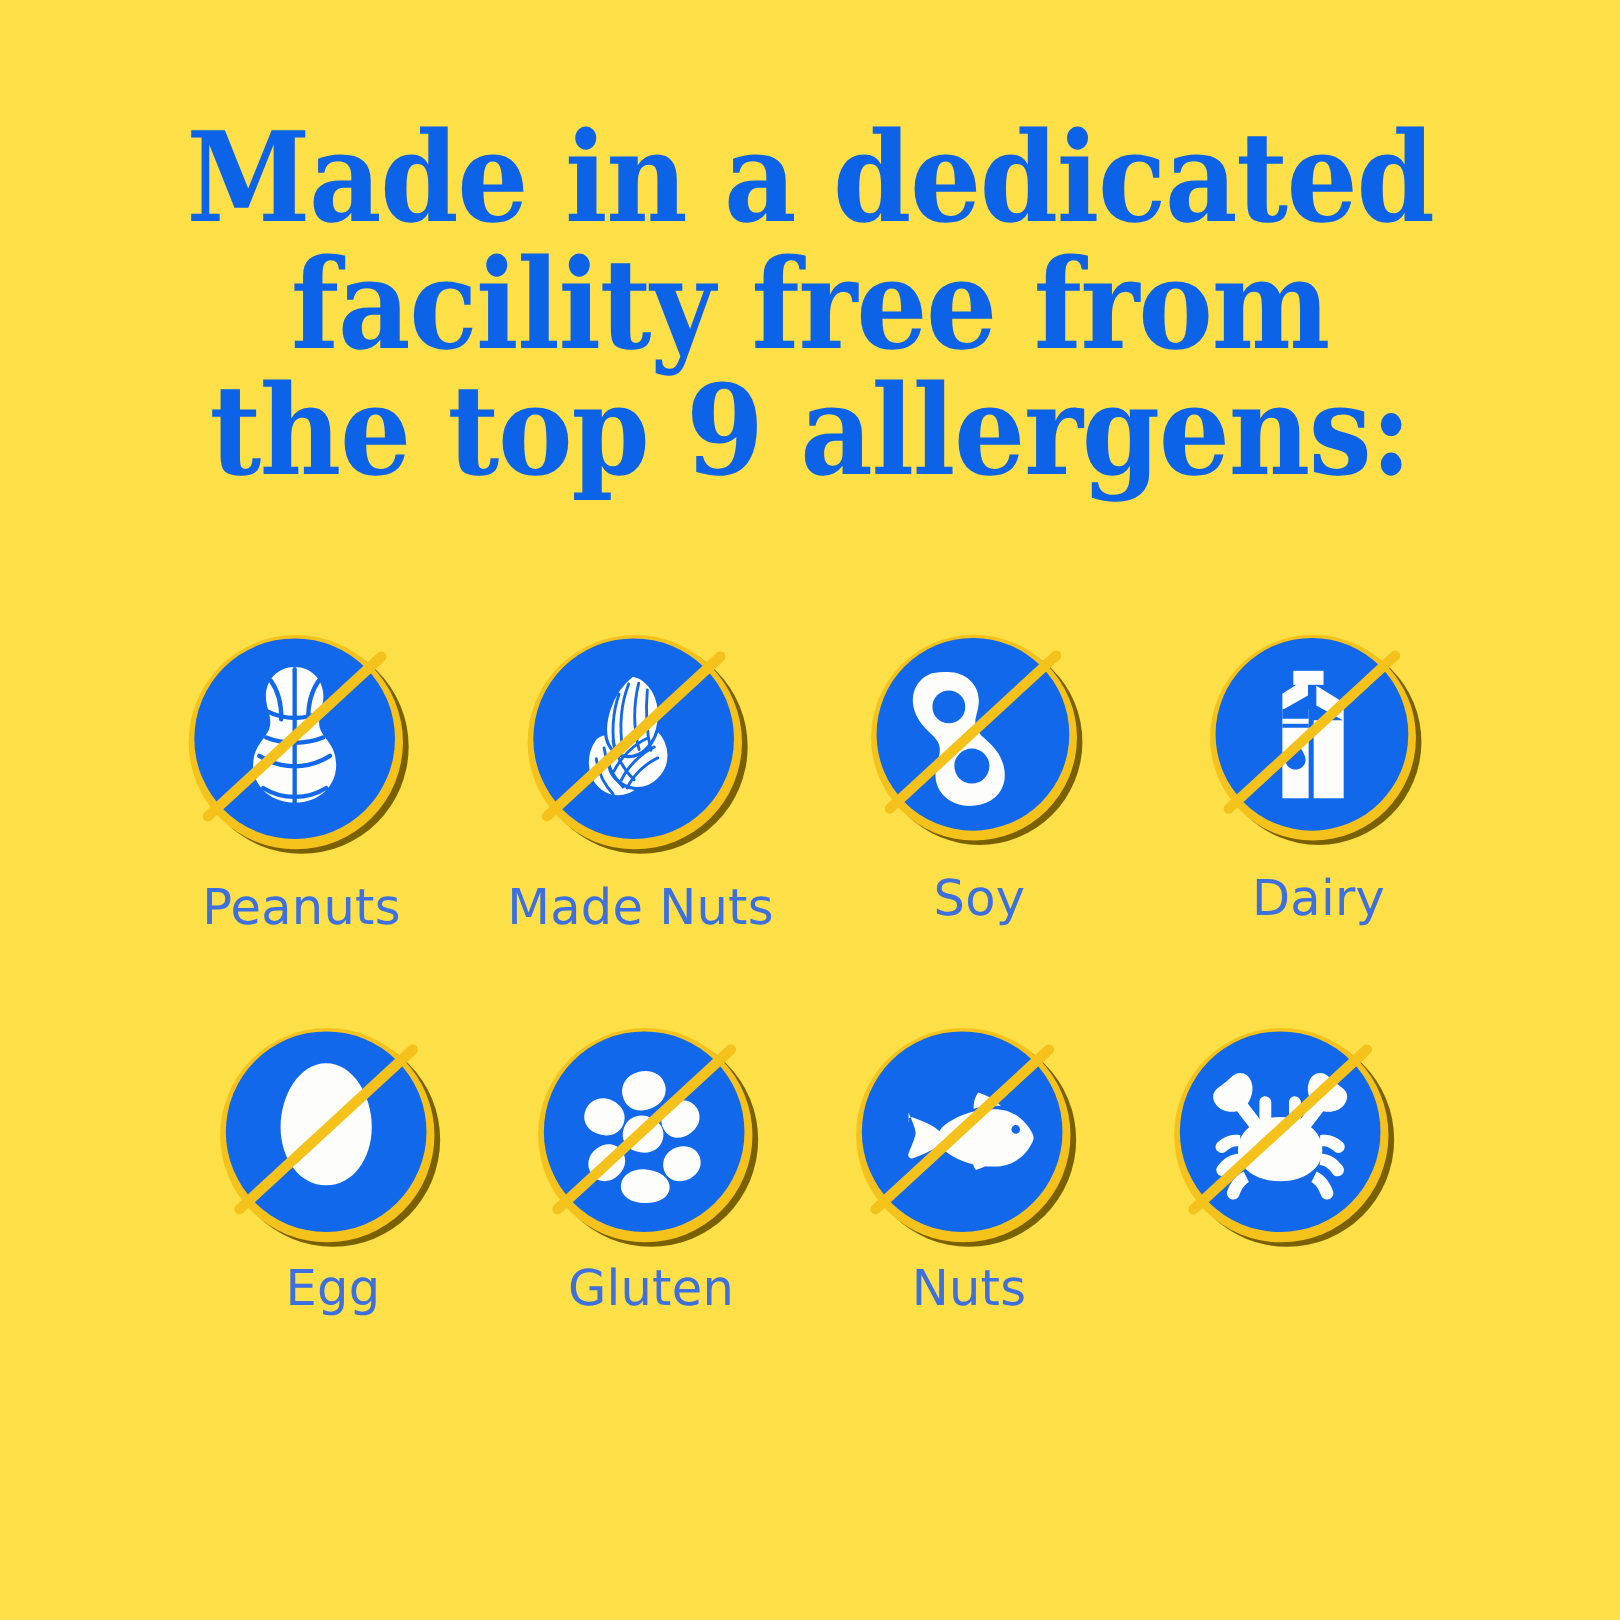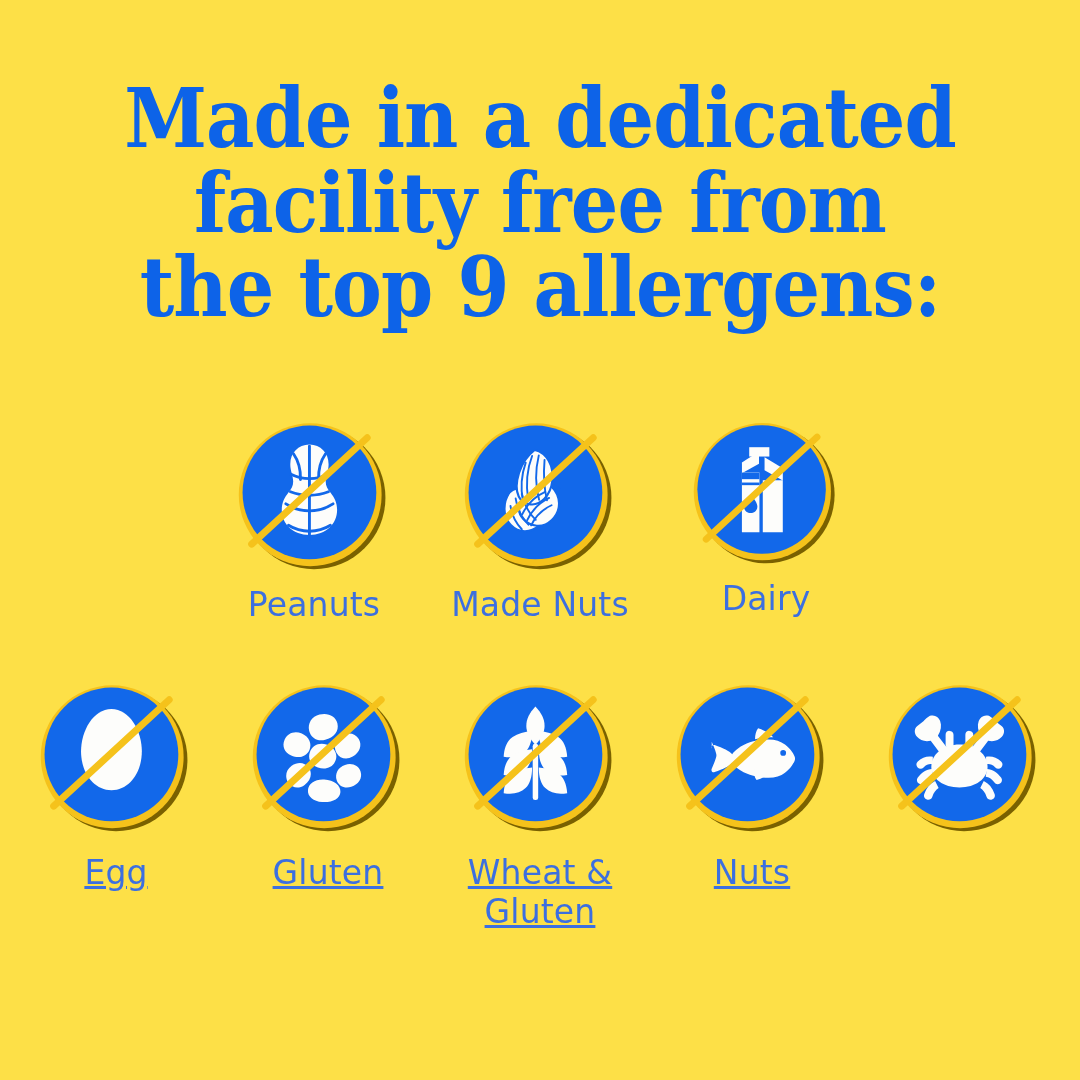--- a/index.html
+++ b/index.html
@@ -80,21 +80,21 @@
     margin-top: 16px;
     text-align: center;
     color: #3C6FE0;
     font-family: "DejaVu Sans", "Liberation Sans", sans-serif;
     font-size: 33px;
     font-weight: 400;
     line-height: 1.16;
     letter-spacing: 0.005em;
     white-space: pre-line;
   }
-  #row-2 .label { margin-top: 22px; text-decoration: underline; }
+  #row-2 .label { margin-top: 8px; }
 </style>
 </head>
 <body>
 
 <div id="page">
 
   <div id="headline">
     <span class="hl-line">Made in a dedicated</span>
     <span class="hl-line">facility free from</span>
     <span class="hl-line">the top 9 allergens:</span>
@@ -148,20 +148,36 @@
             <path d="M34 53c1 6.4 4.2 12.8 8.4 17.2"></path>
             <path d="M30.6 57.8c.8 5.8 3.6 11.4 7.4 15.4"></path>
             <path d="M38 50c1.4 6.4 4.8 12.8 9.2 17"></path>
           </g>
           <line x1="9" y1="83" x2="85" y2="13" stroke="#F5C21B" stroke-width="4.6" stroke-linecap="round"></line>
         </svg>
       </div>
       <div class="label">Made Nuts</div>
     </div>
 
+    <div class="cell">
+      <div class="badge sm">
+        <svg viewBox="0 0 100 100">
+          <ellipse cx="50" cy="52.5" rx="47" ry="47" fill="#7A6100"></ellipse>
+          <circle cx="47.5" cy="50.5" r="47" fill="#F5C21B"></circle>
+          <circle cx="47" cy="49" r="44" fill="#1268EA"></circle>
+          <g fill="#FDFDFB">
+            <path d="M35.5 20.5c8.1 0 14.2 5.6 14.2 13.1 0 4.1-1.6 7-1.6 9.9 0 3.5 2.2 5.6 4.9 8 3.6 3.2 6.5 6.7 7.8 11.2 1 3.4 1 6.6 0 9.6-2 6-8 9.4-15.3 9.4-8.9 0-15.6-6-15.6-14.1 0-4.7 2-7.9 2-11.5 0-3.3-2-5.4-4.7-7.9-3.7-3.4-6.3-7-7.3-11.5-1.5-6.8 1.8-13.3 8.3-15.6 2.3-.4 4.5-.6 7.3-.6z"></path>
+          </g>
+          <circle cx="36" cy="36.5" r="7.5" fill="#1268EA"></circle>
+          <circle cx="46.5" cy="63.5" r="8" fill="#1268EA"></circle>
+          <line x1="9" y1="83" x2="85" y2="13" stroke="#F5C21B" stroke-width="4.6" stroke-linecap="round"></line>
+        </svg>
+      </div>
+      <div class="label">Soy</div>
+    </div>
 
     <div class="cell">
       <div class="badge sm">
         <svg viewBox="0 0 100 100">
           <ellipse cx="50" cy="52.5" rx="47" ry="47" fill="#7A6100"></ellipse>
           <circle cx="47.5" cy="50.5" r="47" fill="#F5C21B"></circle>
           <circle cx="47" cy="49" r="44" fill="#1268EA"></circle>
           <g fill="#FDFDFB">
             <path d="M38.5 20h13.8v6.4H38.5z"></path>
             <path d="M33.5 30.5 45.2 23v8.3l-11.7 6.6z"></path>
@@ -209,42 +225,20 @@
             <path d="M63.5 55.5c5 0 8.4 3.2 8.4 7.3 0 4.6-3.9 7.7-8.9 7.7-4.5 0-7.8-2.9-7.8-7.1 0-4.5 3.5-7.9 8.3-7.9z" transform="rotate(-18 63.5 63)"></path>
             <path d="M30.5 55c5 0 8.4 3.2 8.4 7.4 0 4.7-3.9 7.8-8.9 7.8-4.5 0-7.8-3-7.8-7.2 0-4.6 3.5-8 8.3-8z" transform="rotate(-36 30.5 62.5)"></path>
             <path d="M47 65.5c6.5 0 11.2 3.2 11.2 7.4 0 4.5-4.9 7.4-11.5 7.4-5.8 0-9.9-2.9-9.9-7.1 0-4.4 4.4-7.7 10.2-7.7" transform="rotate(4 47 73)"></path>
           </g>
           <line x1="9" y1="83" x2="85" y2="13" stroke="#F5C21B" stroke-width="4.6" stroke-linecap="round"></line>
         </svg>
       </div>
       <div class="label">Gluten</div>
     </div>
 
-    <div class="cell">
-      <div class="badge">
-        <svg viewBox="0 0 100 100">
-          <ellipse cx="50" cy="52.5" rx="47" ry="47" fill="#7A6100"></ellipse>
-          <circle cx="47.5" cy="50.5" r="47" fill="#F5C21B"></circle>
-          <circle cx="47" cy="49" r="44" fill="#1268EA"></circle>
-          <g fill="#FDFDFB">
-            <rect x="45.2" y="42" width="3.6" height="37" rx="1.6"></rect>
-            <path d="M47 17.5c4 4.2 6 8.4 6 12.6s-2 8.4-6 12.6c-4-4.2-6-8.4-6-12.6s2-8.4 6-12.6z"></path>
-            <path d="M44.8 33.5c0 6.3-1.4 10.8-4.3 13.6-3.4 3.3-8.2 4.4-14.4 3.4.4-6.3 2.4-10.6 5.9-13 3.4-2.3 7.7-3.6 12.8-4z"></path>
-            <path d="M49.2 33.5c0 6.3 1.4 10.8 4.3 13.6 3.4 3.3 8.2 4.4 14.4 3.4-.4-6.3-2.4-10.6-5.9-13-3.4-2.3-7.7-3.6-12.8-4z"></path>
-            <path d="M44.8 45.5c0 6.3-1.4 10.8-4.3 13.6-3.4 3.3-8.2 4.4-14.4 3.4.4-6.3 2.4-10.6 5.9-13 3.4-2.3 7.7-3.6 12.8-4z"></path>
-            <path d="M49.2 45.5c0 6.3 1.4 10.8 4.3 13.6 3.4 3.3 8.2 4.4 14.4 3.4-.4-6.3-2.4-10.6-5.9-13-3.4-2.3-7.7-3.6-12.8-4z"></path>
-            <path d="M44.8 57.5c0 6.3-1.4 10.8-4.3 13.6-3.4 3.3-8.2 4.4-14.4 3.4.4-6.3 2.4-10.6 5.9-13 3.4-2.3 7.7-3.6 12.8-4z"></path>
-            <path d="M49.2 57.5c0 6.3 1.4 10.8 4.3 13.6 3.4 3.3 8.2 4.4 14.4 3.4-.4-6.3-2.4-10.6-5.9-13-3.4-2.3-7.7-3.6-12.8-4z"></path>
-          </g>
-          <line x1="9" y1="83" x2="85" y2="13" stroke="#F5C21B" stroke-width="4.6" stroke-linecap="round"></line>
-        </svg>
-      </div>
-      <div class="label">Wheat &amp;
-Gluten</div>
-    </div>
 
     <div class="cell">
       <div class="badge">
         <svg viewBox="0 0 100 100">
           <ellipse cx="50" cy="52.5" rx="47" ry="47" fill="#7A6100"></ellipse>
           <circle cx="47.5" cy="50.5" r="47" fill="#F5C21B"></circle>
           <circle cx="47" cy="49" r="44" fill="#1268EA"></circle>
           <g fill="#FDFDFB">
             <path d="M23.5 40.6c2 4.6 3.1 7.5 3.1 8.9 0 1.4-1.1 4.3-3.1 8.9-.6 1.4.5 2.7 1.9 2.2 5.8-2 9.6-4 11.6-6 .7 1.3 2 2.5 3.8 3.8 5.3 3.8 12.5 5.9 20.1 5.9 4.4 0 8-1.2 10.8-3.3 1.9-1.4 3.4-3.1 4.6-4.8 1-1.5 1.6-2.7 1.8-3.3.3-.8.3-1.6 0-2.4-.2-.6-.8-1.8-1.8-3.3-1.2-1.7-2.7-3.4-4.6-4.8-2.8-2.1-6.4-3.3-10.8-3.3-7.6 0-14.8 2.1-20.1 5.9-1.8 1.3-3.1 2.5-3.8 3.8-2-2-5.8-4-11.6-6-1.4-.5-2.5.8-1.9 2.2z"></path>
             <path d="M54 31.8c4.2 1.3 7.5 3.3 10 5.9-4.2-.3-8.2.1-12 1.2 0-2.8.6-5.2 2-7.1z"></path>

